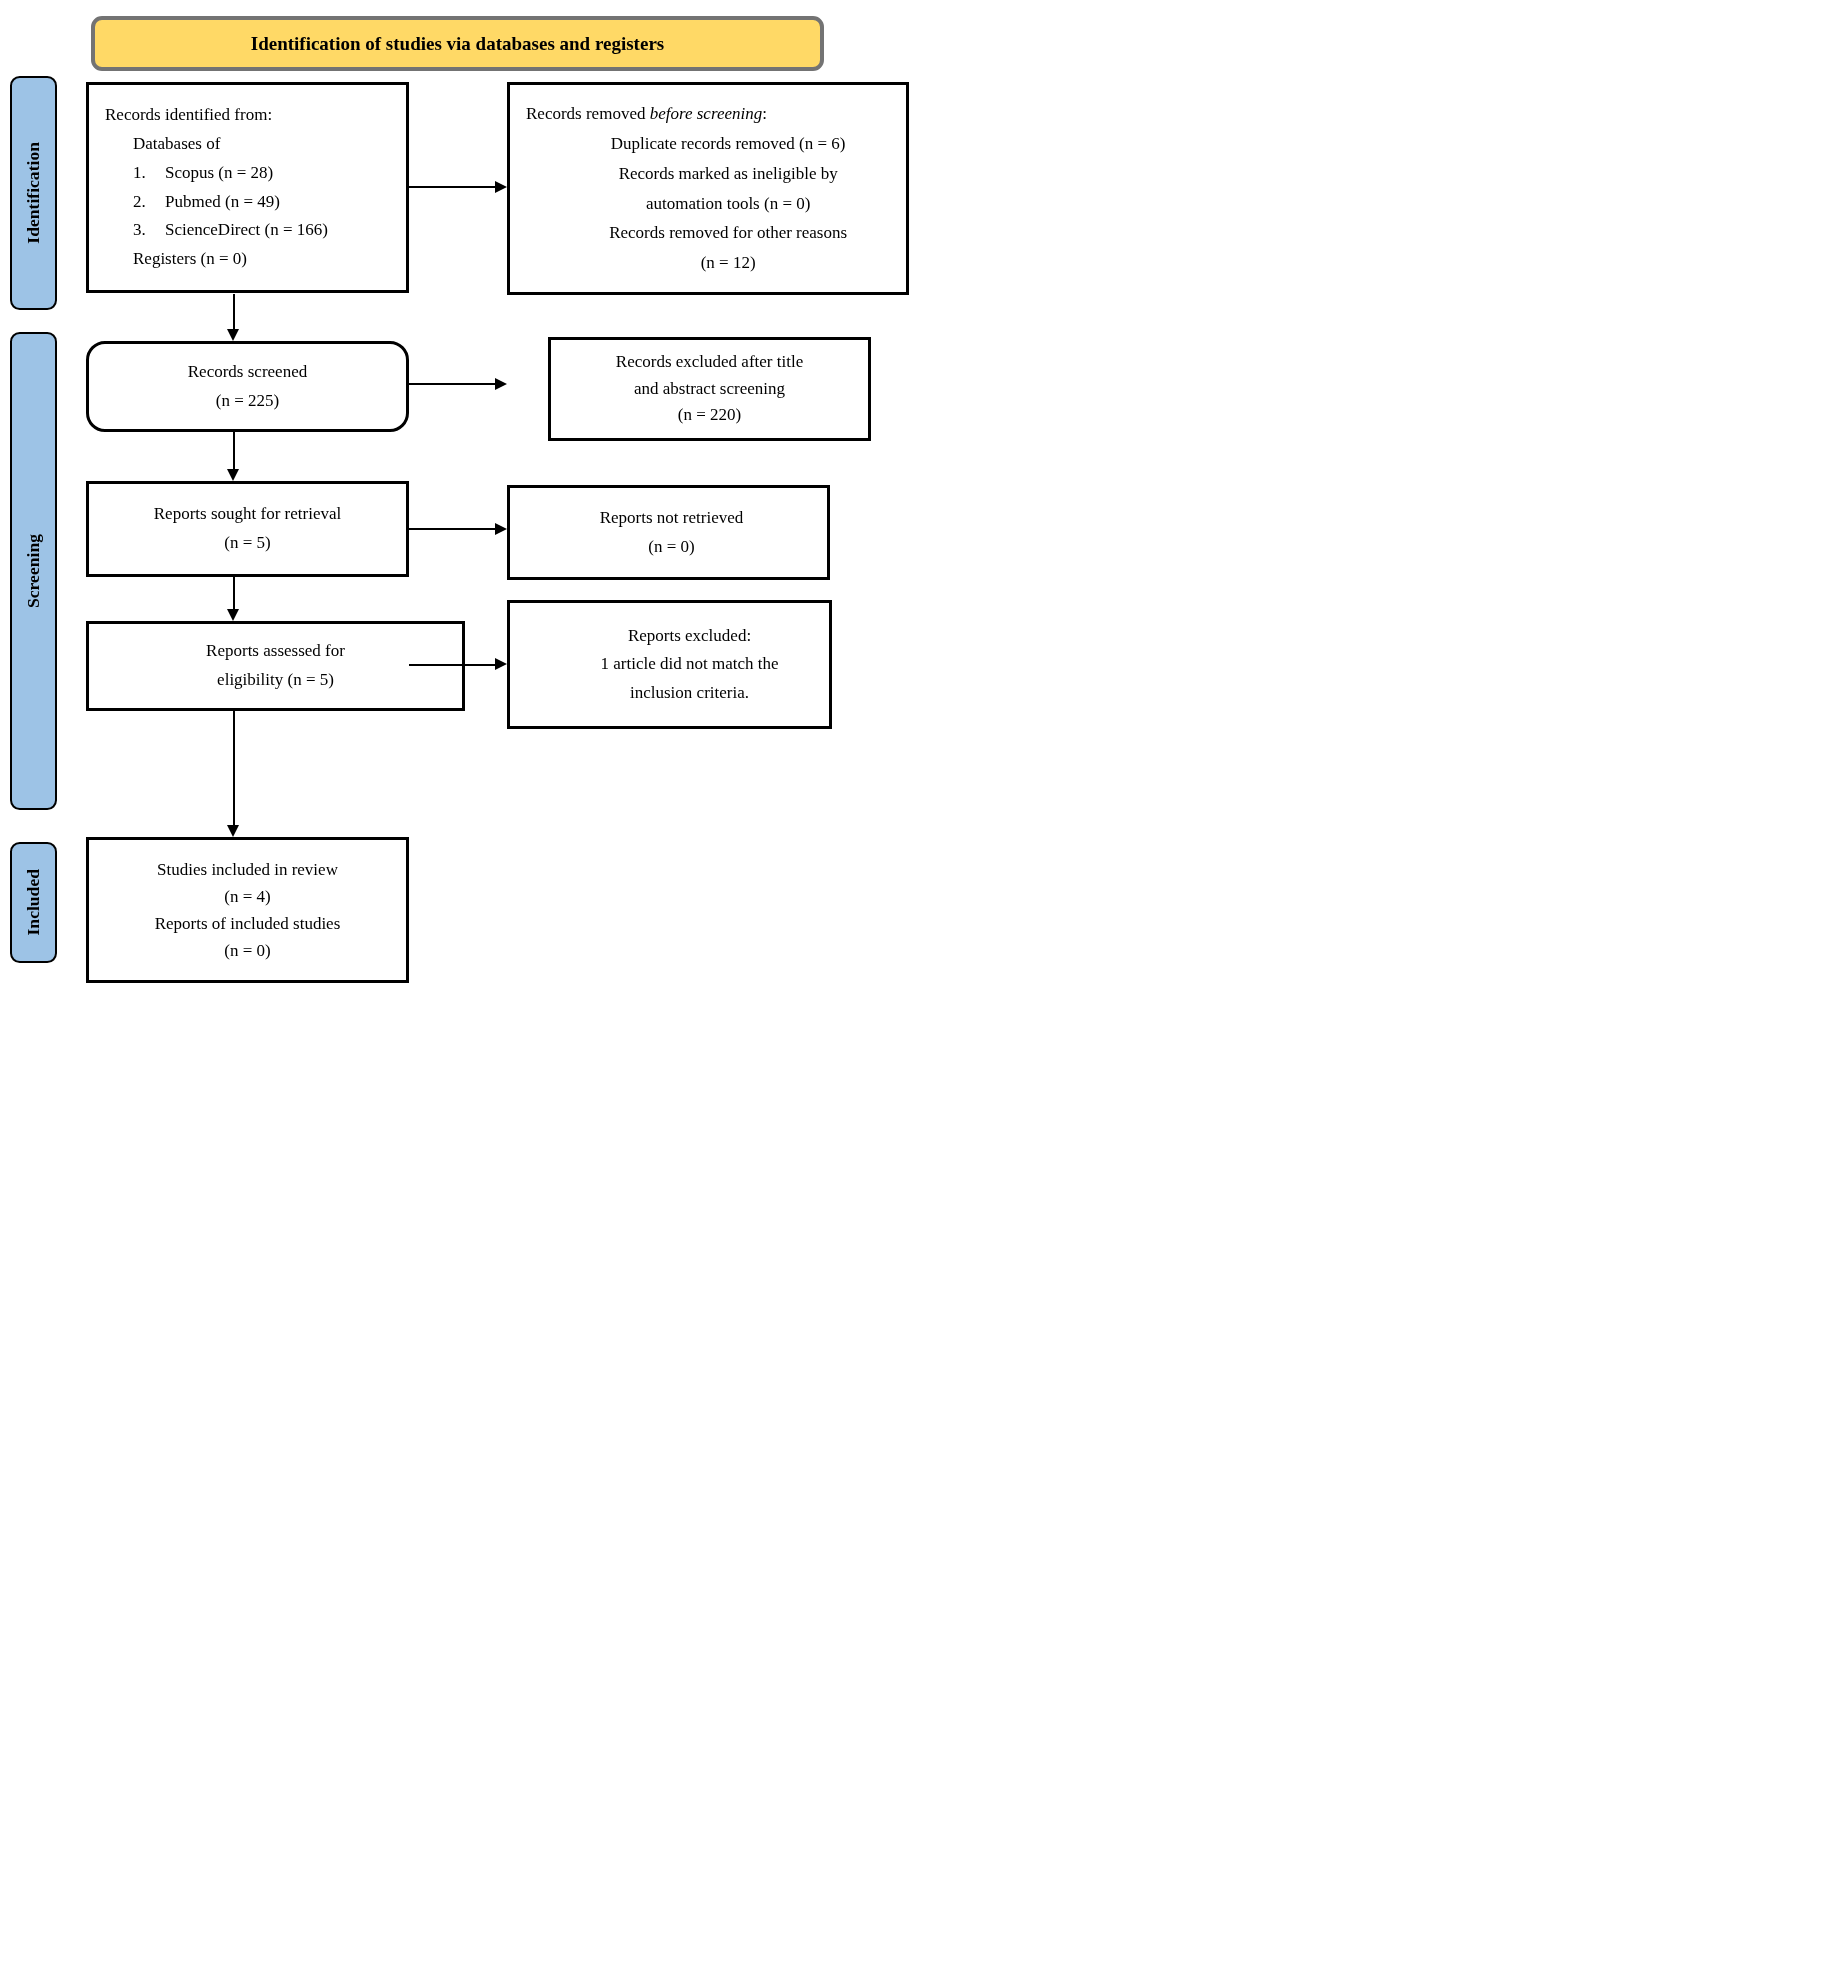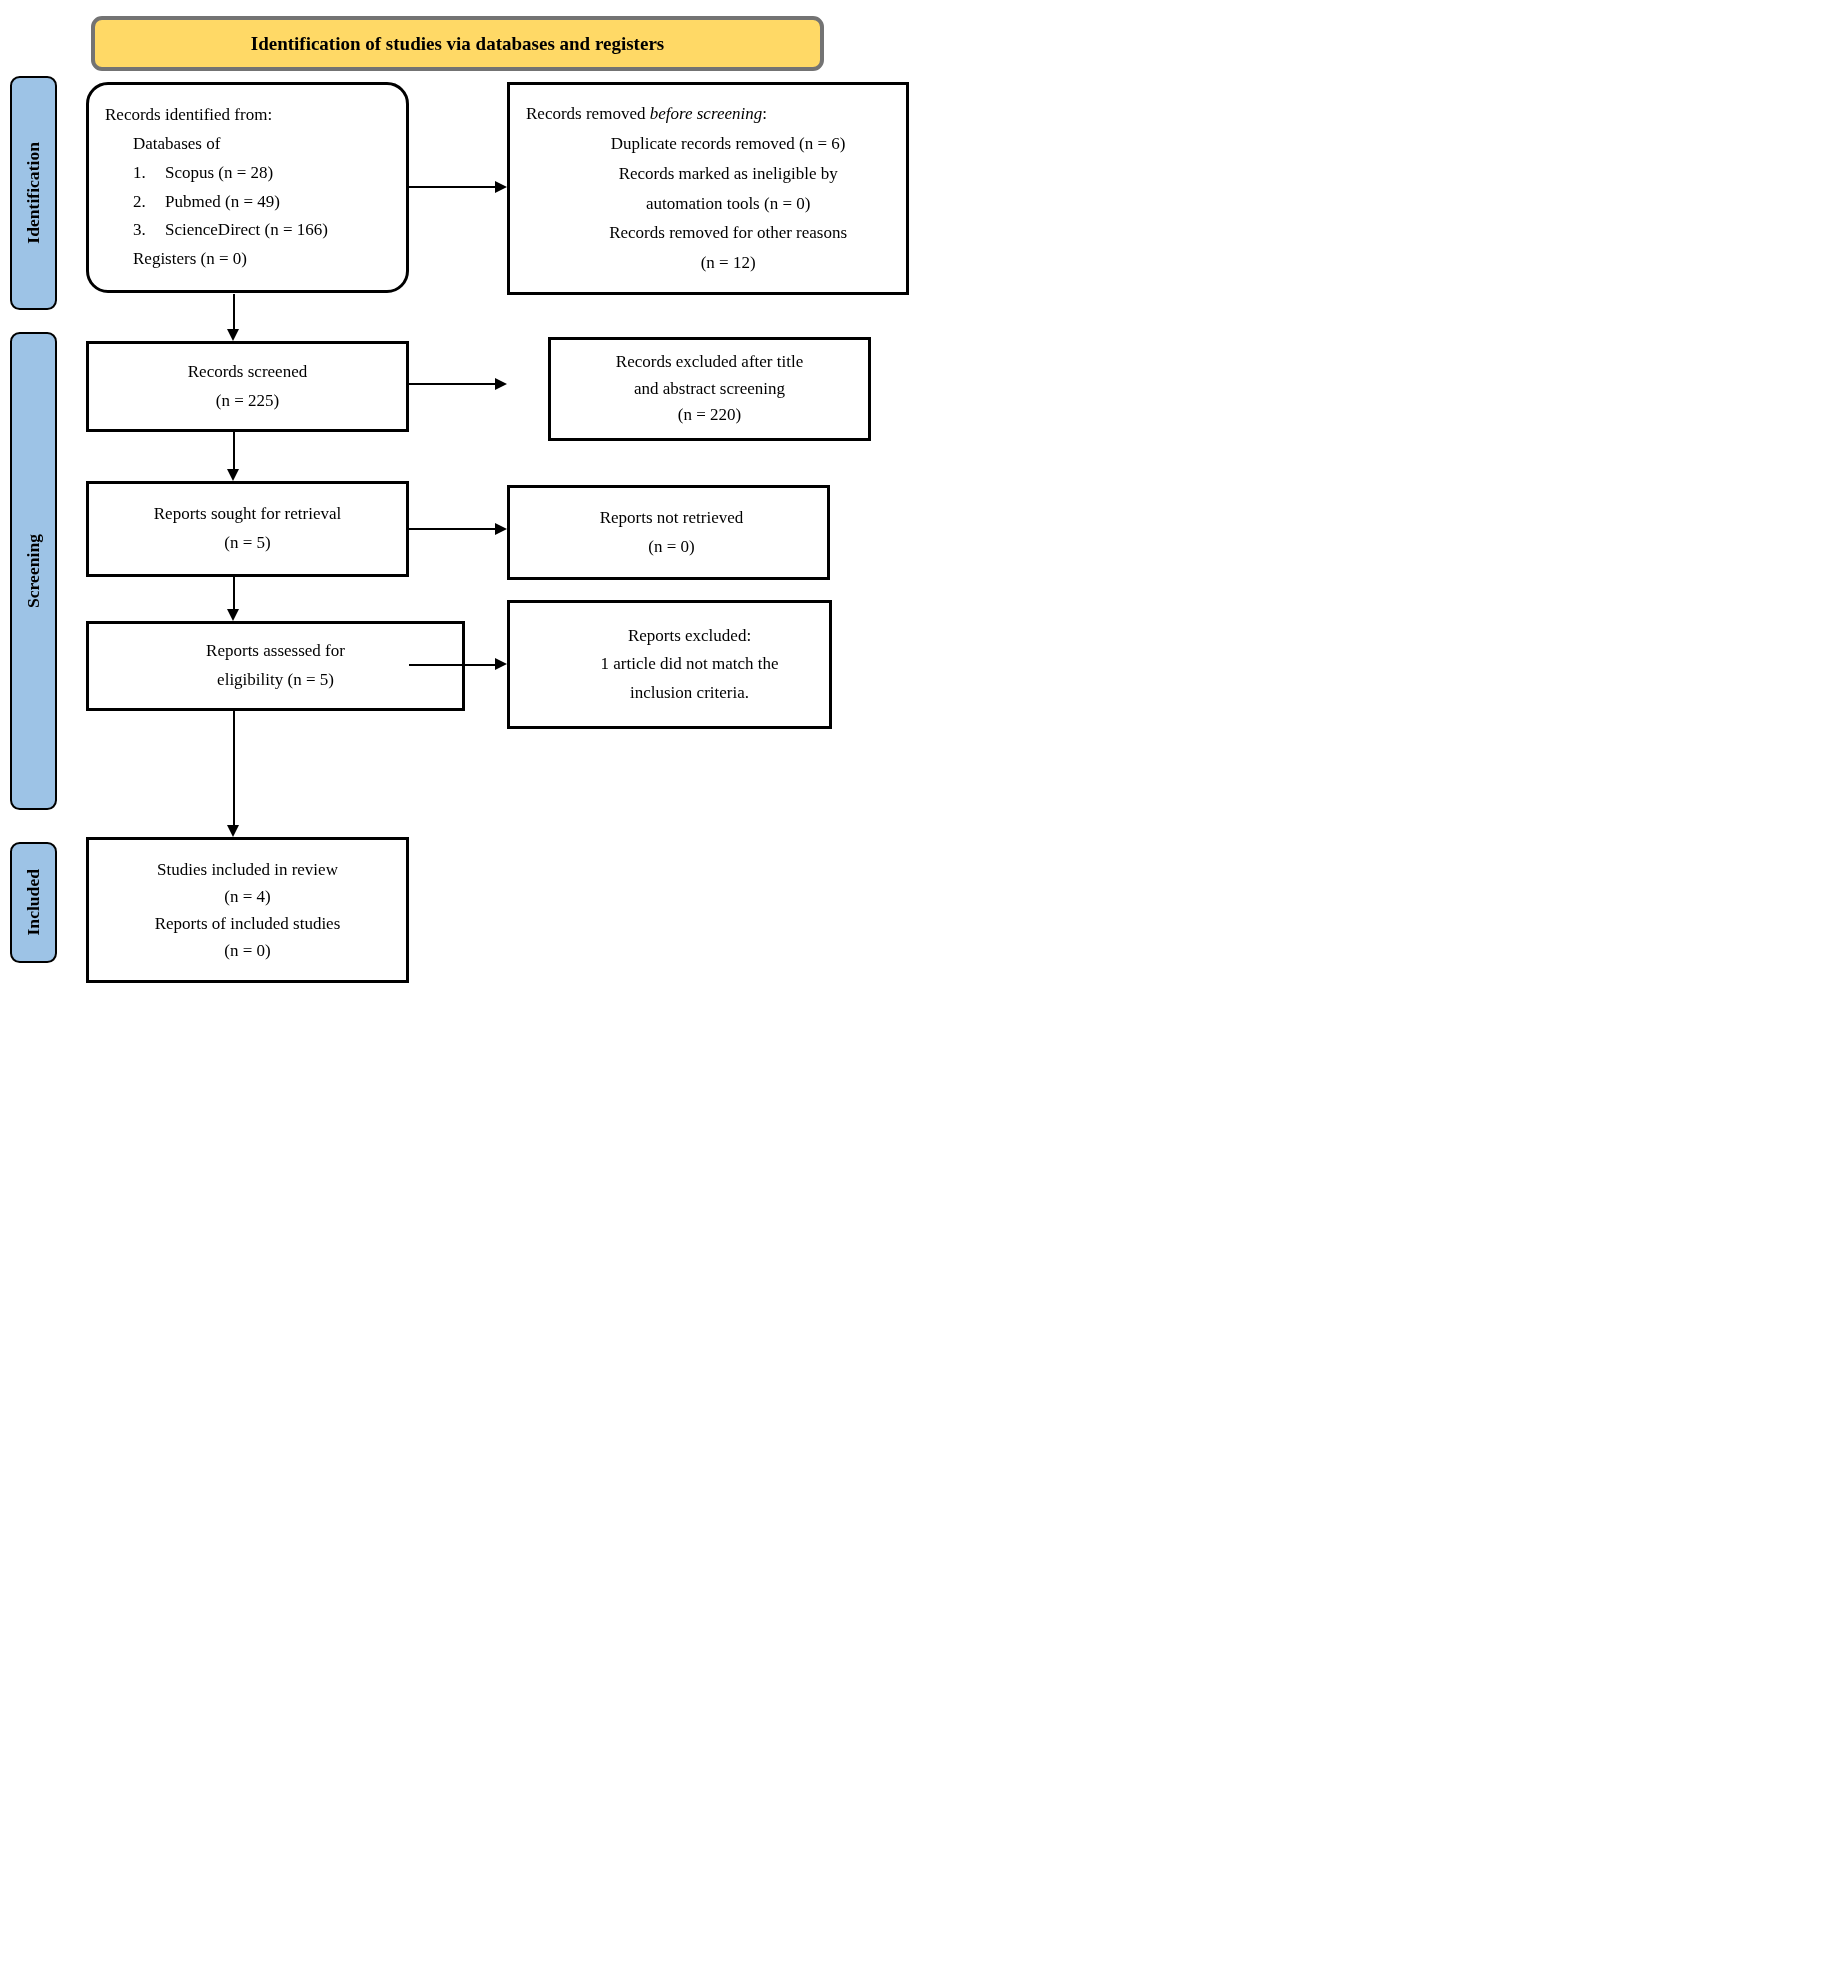--- a/index.html
+++ b/index.html
@@ -69,23 +69,23 @@
     align-items: center;
     justify-content: center;
     text-align: center;
   }
   .fbox.lefty {
     display: flex;
     flex-direction: column;
     justify-content: center;
     padding: 3.6px 9.7px 3.6px 16px;
   }
-  .box-identified      { left: 86px; top: 82px;  width: 323px; height: 211px; border-radius: 22px; }
+  .box-identified      { left: 86px; top: 82px;  width: 323px; height: 211px; }
   .box-removed         { left: 507px; top: 82px;  width: 402px; height: 213px; line-height: 1.75; }
-  .box-screened        { left: 86px; top: 341px;  width: 323px; height: 91px; }
+  .box-screened        { left: 86px; top: 341px;  width: 323px; height: 91px; border-radius: 19px; }
   .box-excluded-title  { left: 536px; top: 337px;  width: 323px; height: 104px; line-height: 1.55; margin-left: 12px; }
   .box-sought          { left: 86px; top: 481px;  width: 323px; height: 96px; }
   .box-not-retrieved   { left: 507px; top: 485px;  width: 323px; height: 95px; padding-left: 6px; }
   .box-assessed        { left: 86px; top: 621px; width: 379px; height: 90px; }
   .box-reports-excl    { left: 507px; top: 600px;  width: 325px; height: 129px; line-height: 1.65; padding-left: 40px; }
   .box-included        { left: 86px; top: 837px; width: 323px; height: 146px; line-height: 1.6; }
   .indent1 { margin-left: 28px; }
   .db-row { display: flex; margin-left: 28px; }
   .db-num { width: 32px; flex: none; }
   .sub-line { margin-left: 34px; text-align: center; }

